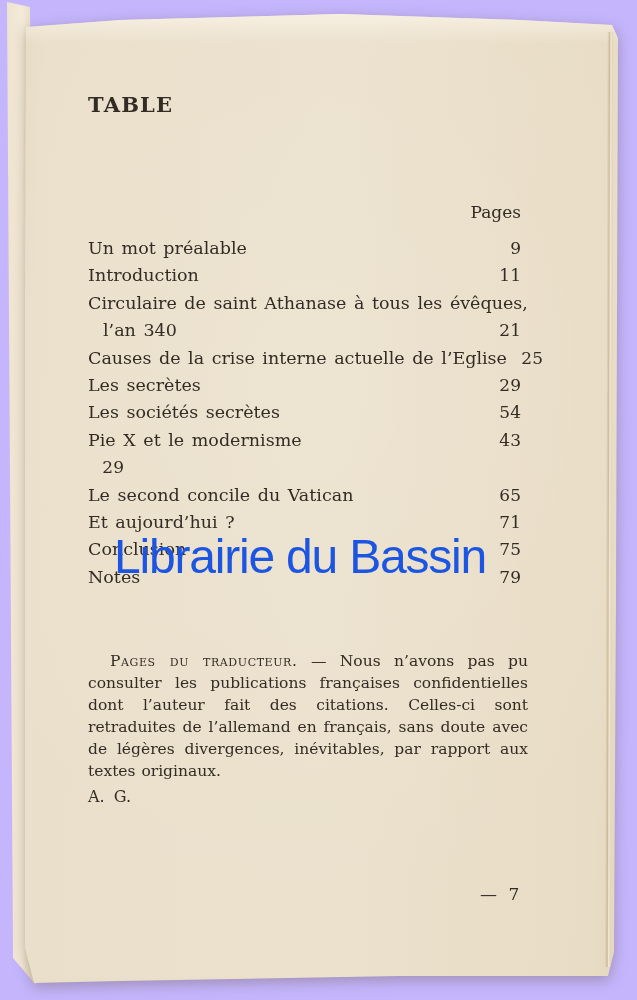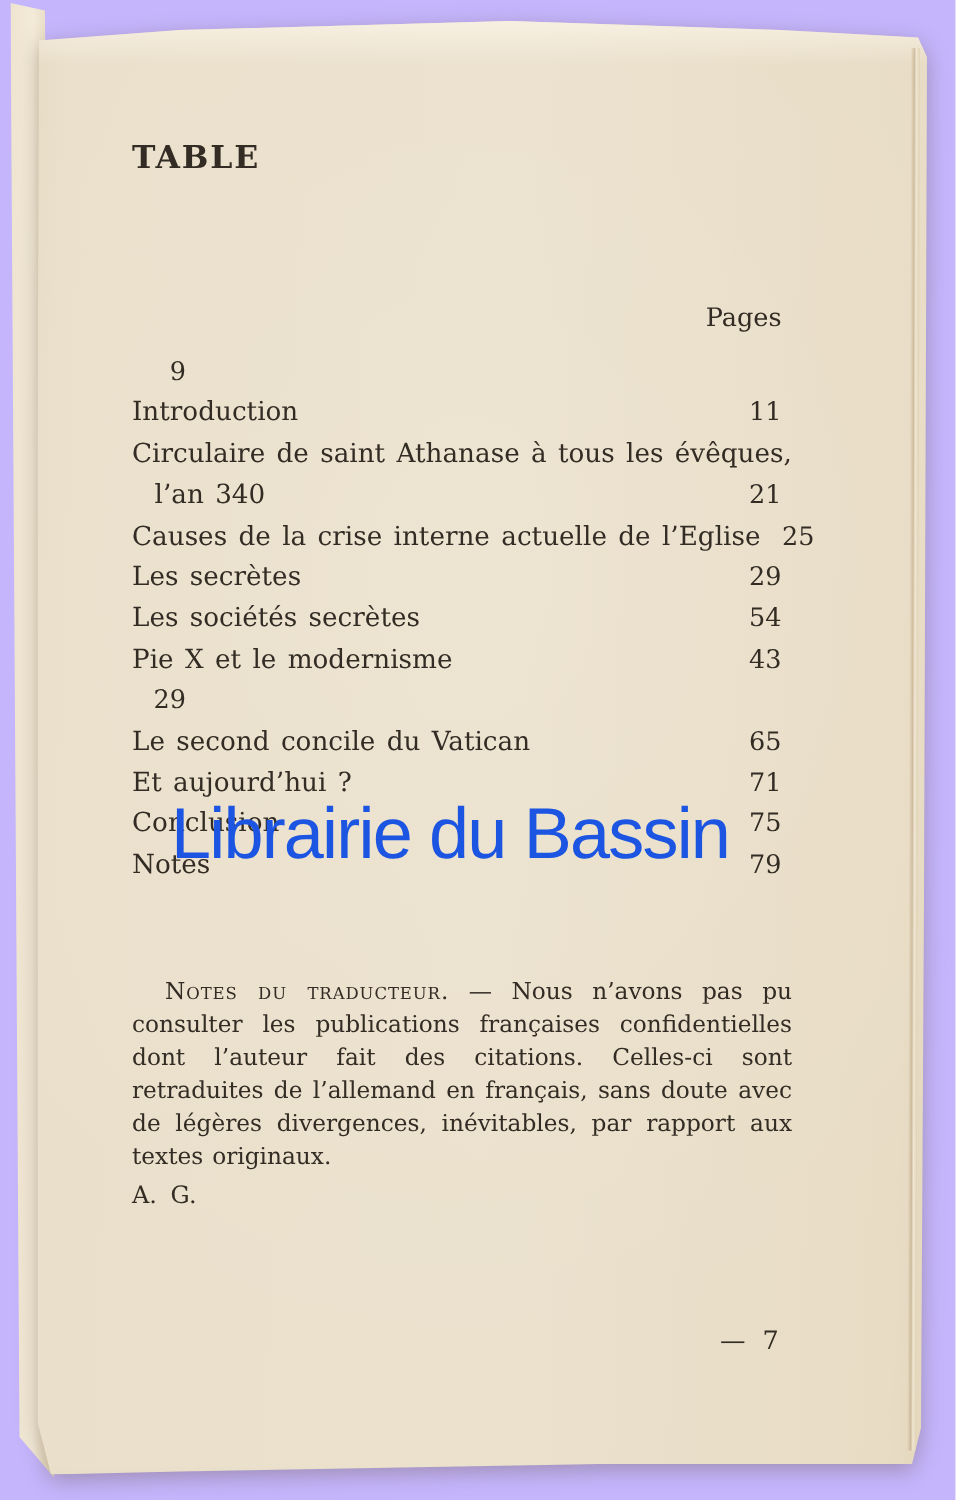--- a/index.html
+++ b/index.html
@@ -66,20 +66,21 @@
 
   <div class="page-wrap">
     <div class="page">
 
       <div class="title">TABLE</div>
 
       <div class="toc">
         <div class="toc-pages">Pages</div>
 
         <div class="toc-row">
+          <span class="lbl">Un mot préalable</span>
           <span class="pg">9</span>
         </div>
         <div class="toc-row">
           <span class="lbl">Introduction</span>
           <span class="pg">11</span>
         </div>
         <div class="toc-row">
           <span class="lbl">Circulaire de saint Athanase à tous les évêques,</span>
           <span class="pg"></span>
         </div>
@@ -118,21 +119,21 @@
           <span class="lbl">Conclusion</span>
           <span class="pg">75</span>
         </div>
         <div class="toc-row">
           <span class="lbl">Notes</span>
           <span class="pg">79</span>
         </div>
       </div>
 
       <div class="note">
-        <p><span class="smallcaps">Notes du traducteur.</span> <span>— Nous n’avons pas pu consulter les publications françaises confidentielles dont l’auteur fait des citations. Celles-ci sont retraduites de l’allemand en français, sans doute avec de légères divergences, inévitables, par rapport aux textes originaux.</span></p>
+        <p><span class="smallcaps">Pages du traducteur.</span> <span>— Nous n’avons pas pu consulter les publications françaises confidentielles dont l’auteur fait des citations. Celles-ci sont retraduites de l’allemand en français, sans doute avec de légères divergences, inévitables, par rapport aux textes originaux.</span></p>
         <div class="signature">A. G.</div>
       </div>
 
       <div class="folio">— 7</div>
 
       <div class="edge-right"></div>
     </div>
   </div>
 
   <div class="watermark">Librairie du Bassin</div>

